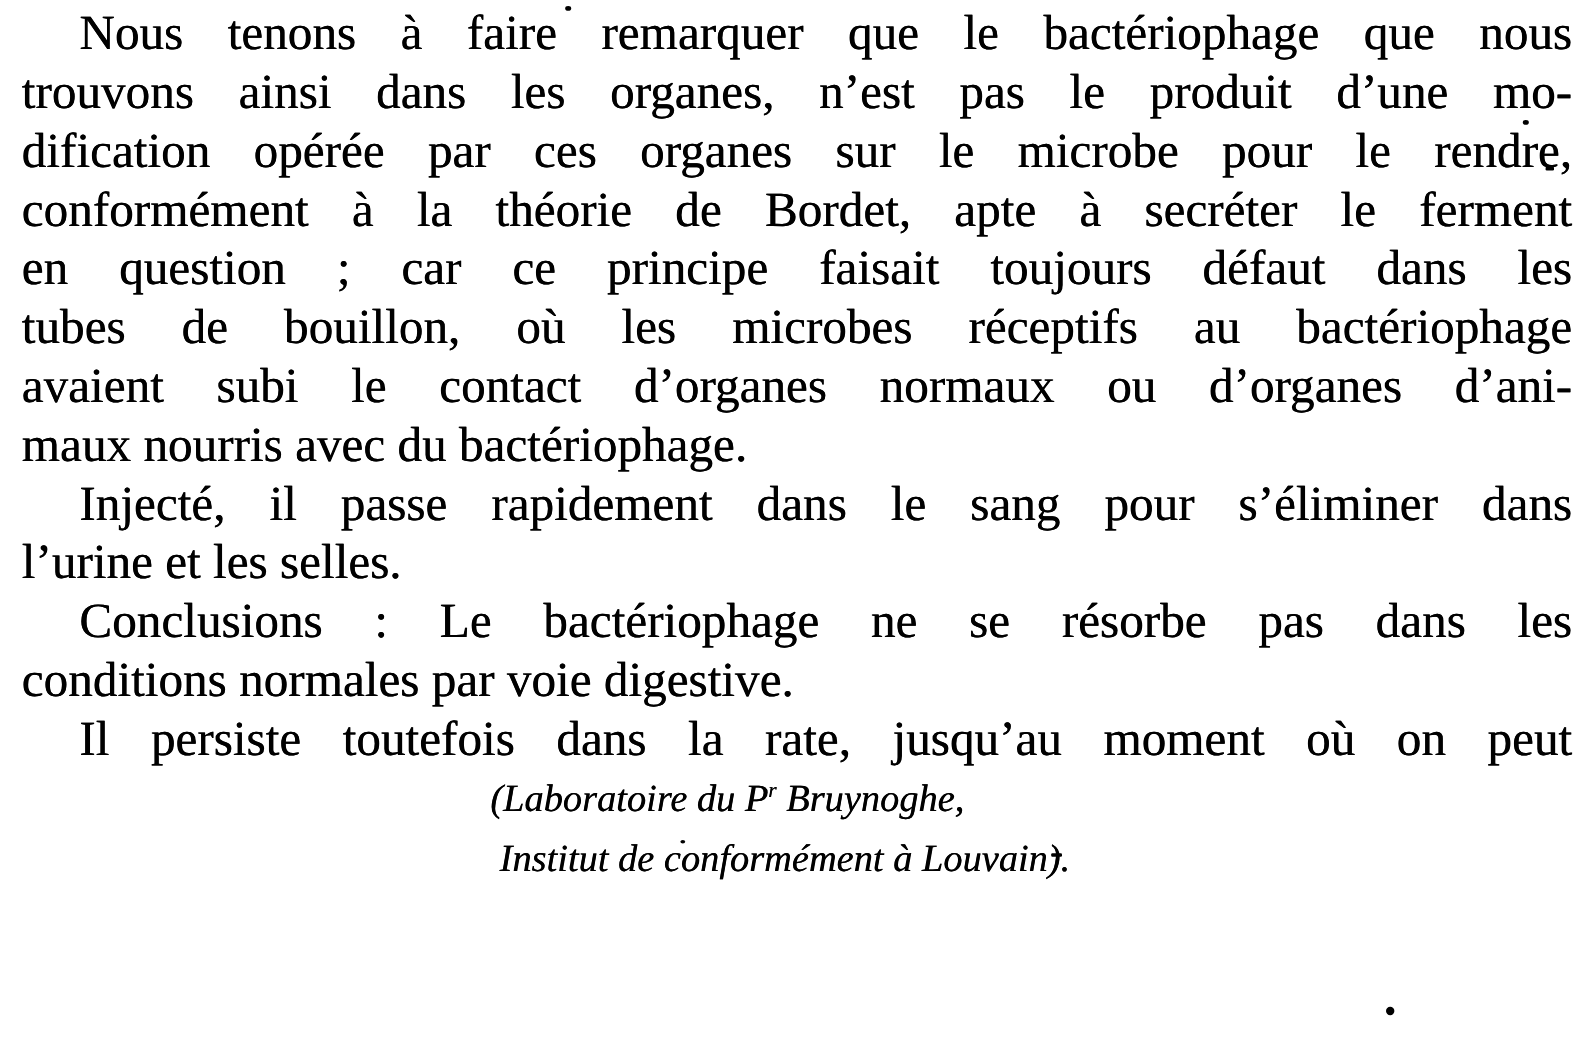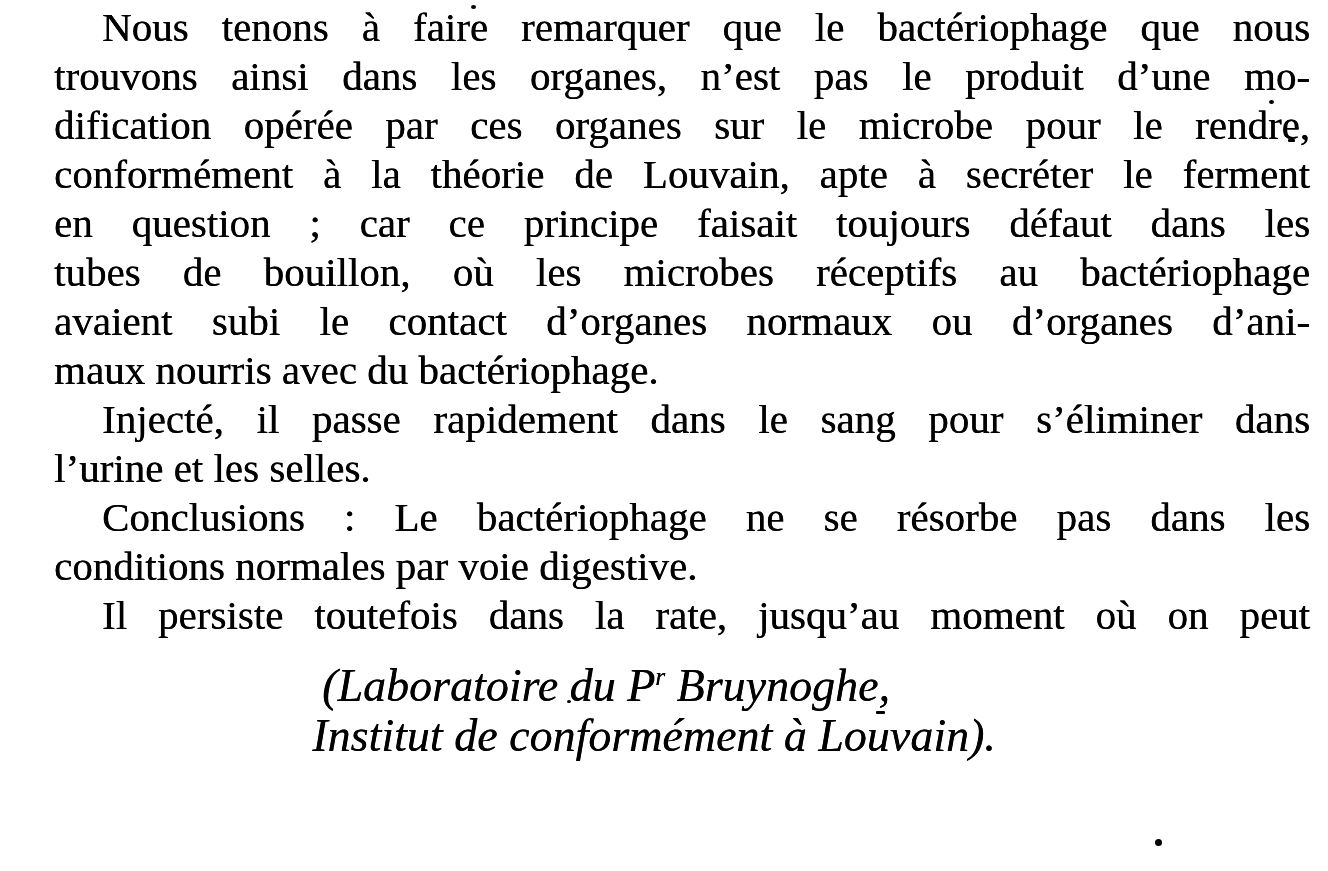--- a/index.html
+++ b/index.html
@@ -23,34 +23,32 @@
     text-shadow: 0.35px 0 0 currentColor; 
   }
   .line {
     display: block;
     height: 49px;
     line-height: 49px;
     text-align: justify;
     text-align-last: justify;
     text-justify: inter-word;
     white-space: normal;
-    margin-left: 36px;
   }
   .line.endline {
     text-align: left;
     text-align-last: left;
   }
   .line.indent {
     text-indent: 48px;
   }
   .credit {
-    margin-top: 21px;
     text-align: center;
     font-style: italic;
-    font-size: 46px;
+    font-size: 32px;
     text-shadow: 0.3px 0 0 currentColor;
   }
   .credit .credit-line {
     display: block;
     height: 50px;
     line-height: 50px;
   }
   .credit .credit-line-1 {
     transform: translateX(-58px);
   }
@@ -75,21 +73,21 @@
 <body>
 
 <div class="page">
 
   <div class="body-text">
 
     <div>
       <div class="line indent">Nous tenons à faire remarquer que le bactériophage que nous</div>
       <div class="line">trouvons ainsi dans les organes, n’est pas le produit d’une mo-</div>
       <div class="line">dification opérée par ces organes sur le microbe pour le rendre,</div>
-      <div class="line">conformément à la théorie de Louvain, apte à secréter le ferment</div>
+      <div class="line">conformément à la théorie de Bordet, apte à secréter le ferment</div>
       <div class="line">en question ; car ce principe faisait toujours défaut dans les</div>
       <div class="line">tubes de bouillon, où les microbes réceptifs au bactériophage</div>
       <div class="line">avaient subi le contact d’organes normaux ou d’organes d’ani-</div>
       <div class="line endline">maux nourris avec du bactériophage.</div>
     </div>
 
     <div>
       <div class="line indent">Injecté, il passe rapidement dans le sang pour s’éliminer dans</div>
       <div class="line endline">l’urine et les selles.</div>
     </div>

